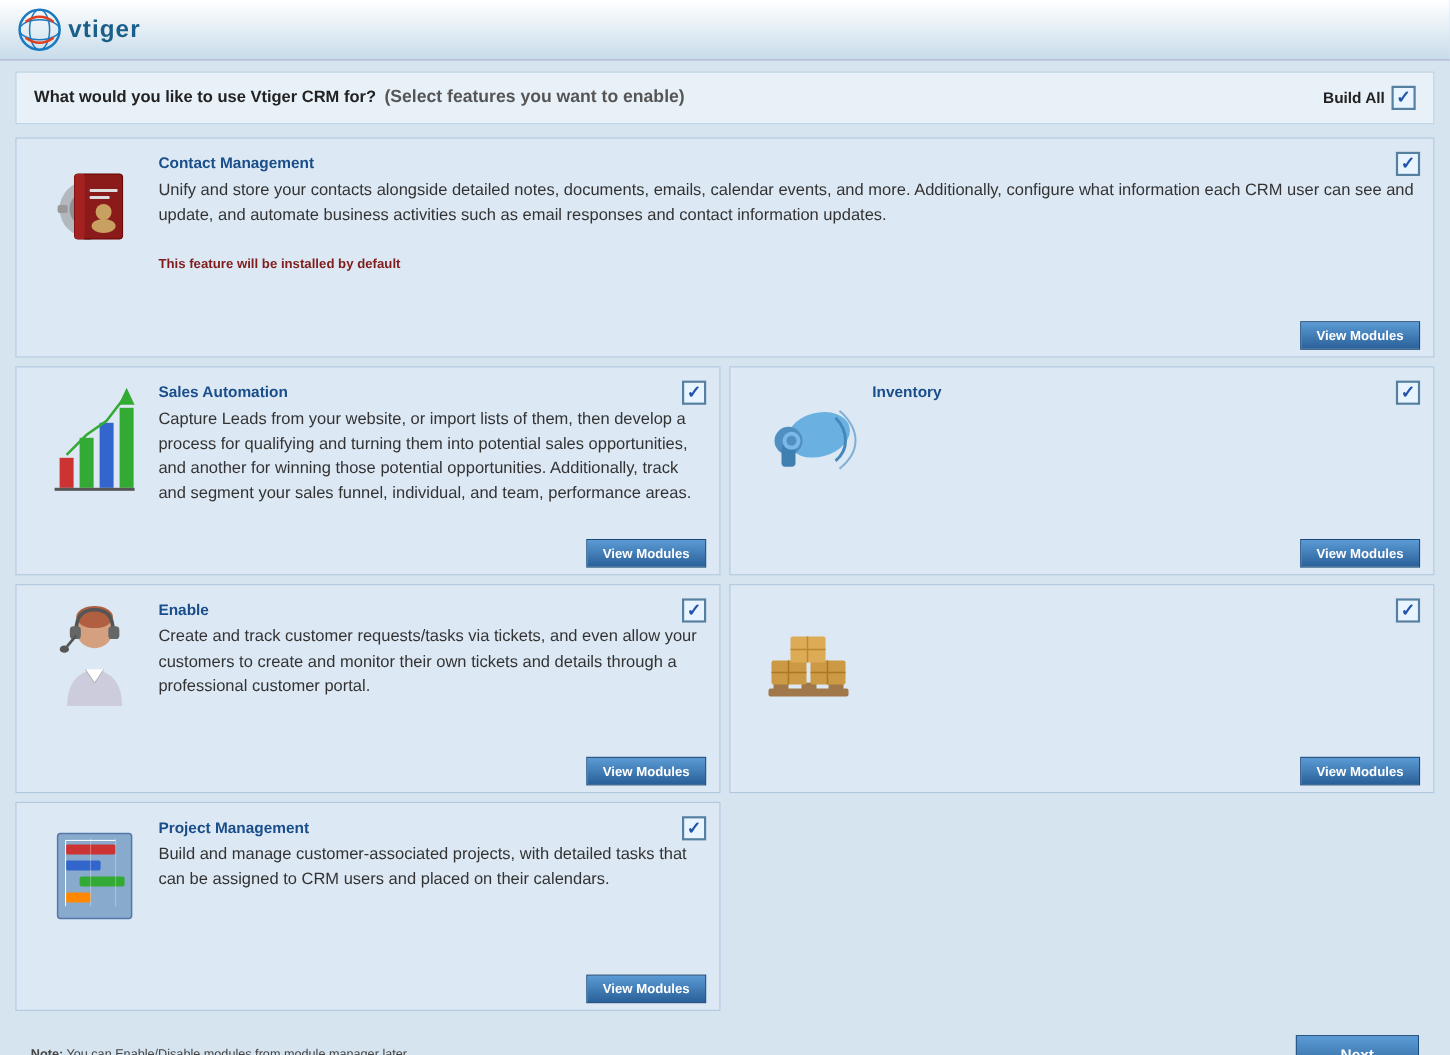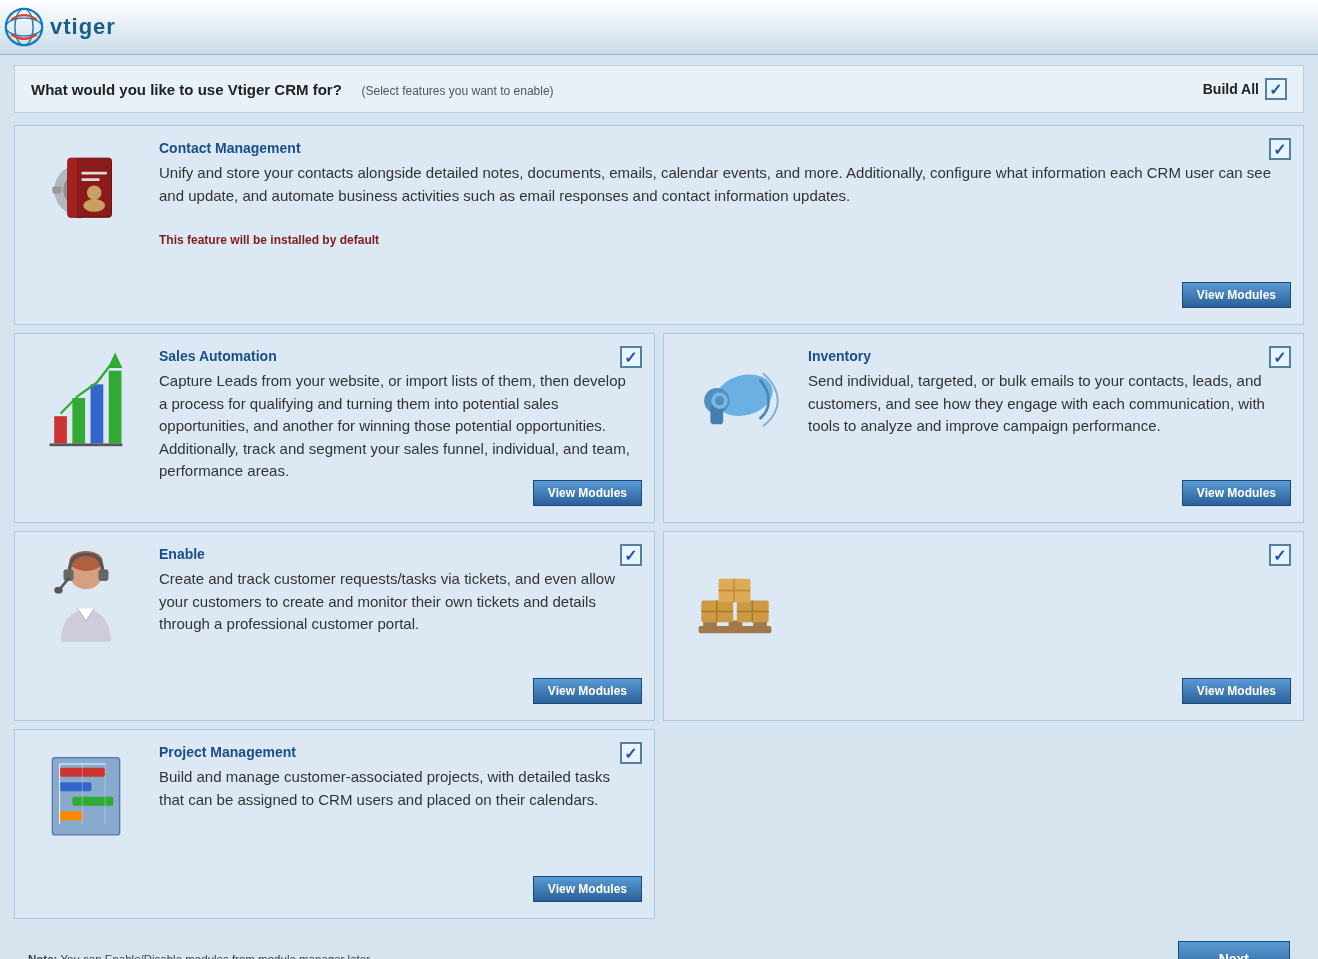--- a/index.html
+++ b/index.html
@@ -4,21 +4,21 @@
   <style>
     * { box-sizing: border-box; margin: 0; padding: 0; }
     body {
       font-family: Arial, Helvetica, sans-serif;
       background: #d6e4f0;
       font-size: 13px;
       color: #333;
     }
     #header {
       background: linear-gradient(to bottom, #ffffff, #c8dcea);
-      padding: 8px 4px;
+      padding: 8px 16px;
       border-bottom: 1px solid #aac;
       height: 55px;
       display: flex;
       align-items: center;
     }
     .logo-container {
       display: flex;
       align-items: center;
     }
     .logo-icon {
@@ -43,24 +43,24 @@
       align-items: center;
       justify-content: space-between;
       margin-bottom: 12px;
     }
     .question-text {
       font-size: 15px;
       font-weight: bold;
       color: #222;
     }
     .question-sub {
-      font-size: 12px;
-      font-weight: normal;
+      font-size: 16px;
+      font-weight: bold;
       color: #555;
-      margin-left: 16px;
+      margin-left: 4px;
     }
     .select-all-container {
       display: flex;
       align-items: center;
       gap: 6px;
     }
     .select-all-label {
       font-size: 14px;
       font-weight: bold;
       color: #222;
@@ -94,21 +94,21 @@
     .feature-card {
       background: #dce8f4;
       border: 1px solid #b0c8de;
       flex: 1;
       padding: 14px 16px 12px 16px;
       position: relative;
       min-height: 160px;
     }
     .feature-card-inner {
       display: flex;
-      gap: 18px;
+      gap: 3px;
     }
     .feature-img {
       width: 110px;
       flex-shrink: 0;
       display: flex;
       align-items: flex-start;
       justify-content: center;
     }
     .feature-img svg {
       width: 90px;
@@ -148,21 +148,21 @@
       cursor: pointer;
     }
     .feature-checkbox.checked::after {
       content: '✓';
       color: #2255aa;
       font-size: 16px;
       font-weight: bold;
     }
     .view-modules-btn {
       position: absolute;
-      bottom: 16px;
+      bottom: 6px;
       right: 12px;
       background: linear-gradient(to bottom, #5b9bd5, #2a6099);
       color: white;
       border: 1px solid #1a4a7a;
       padding: 5px 14px;
       font-size: 12px;
       cursor: pointer;
       font-weight: bold;
     }
     
@@ -303,21 +303,20 @@
 
               <path d="M72 35 Q82 45 82 58 Q82 70 72 78" stroke="#4488bb" stroke-width="3" fill="none"></path>
               <path d="M76 28 Q92 42 92 58 Q92 73 76 86" stroke="#4488bb" stroke-width="2" fill="none" opacity="0.6"></path>
 
               <ellipse cx="28" cy="58" rx="9" ry="9" fill="#7ab8e8"></ellipse>
               <ellipse cx="28" cy="58" rx="5" ry="5" fill="#5090c0"></ellipse>
             </svg>
           </div>
           <div class="feature-content">
             <div class="feature-title">Inventory</div>
-            <div class="feature-desc">Send individual, targeted, or bulk emails to your contacts, leads, and customers, and see how they engage with each communication, with tools to analyze and improve campaign performance.</div>
           </div>
         </div>
         <div class="feature-checkbox checked"></div>
         <button class="view-modules-btn">View Modules</button>
       </div>
     </div>
 
     <div class="feature-row">
 
       <div class="feature-card" style="min-height:190px;">

